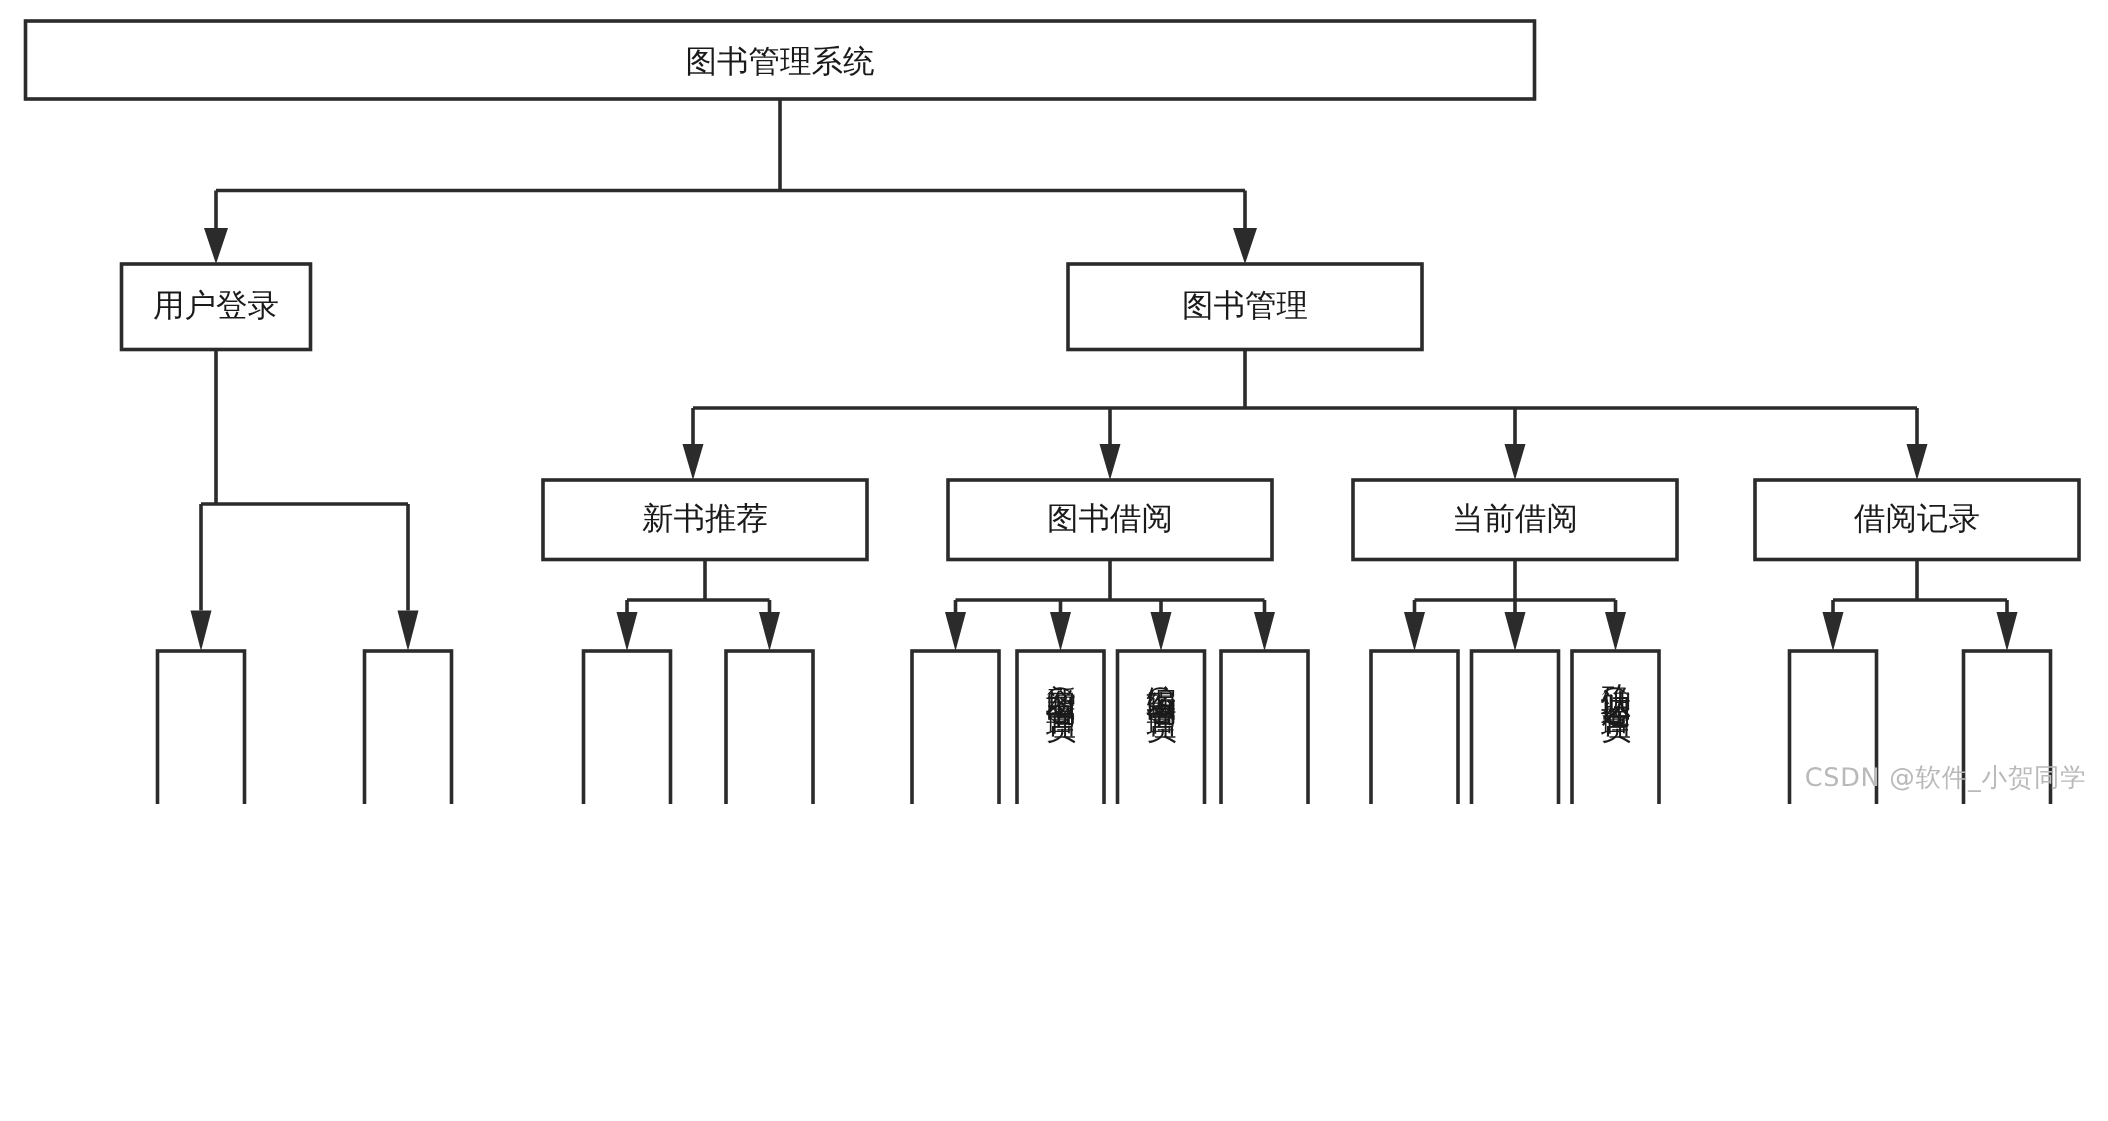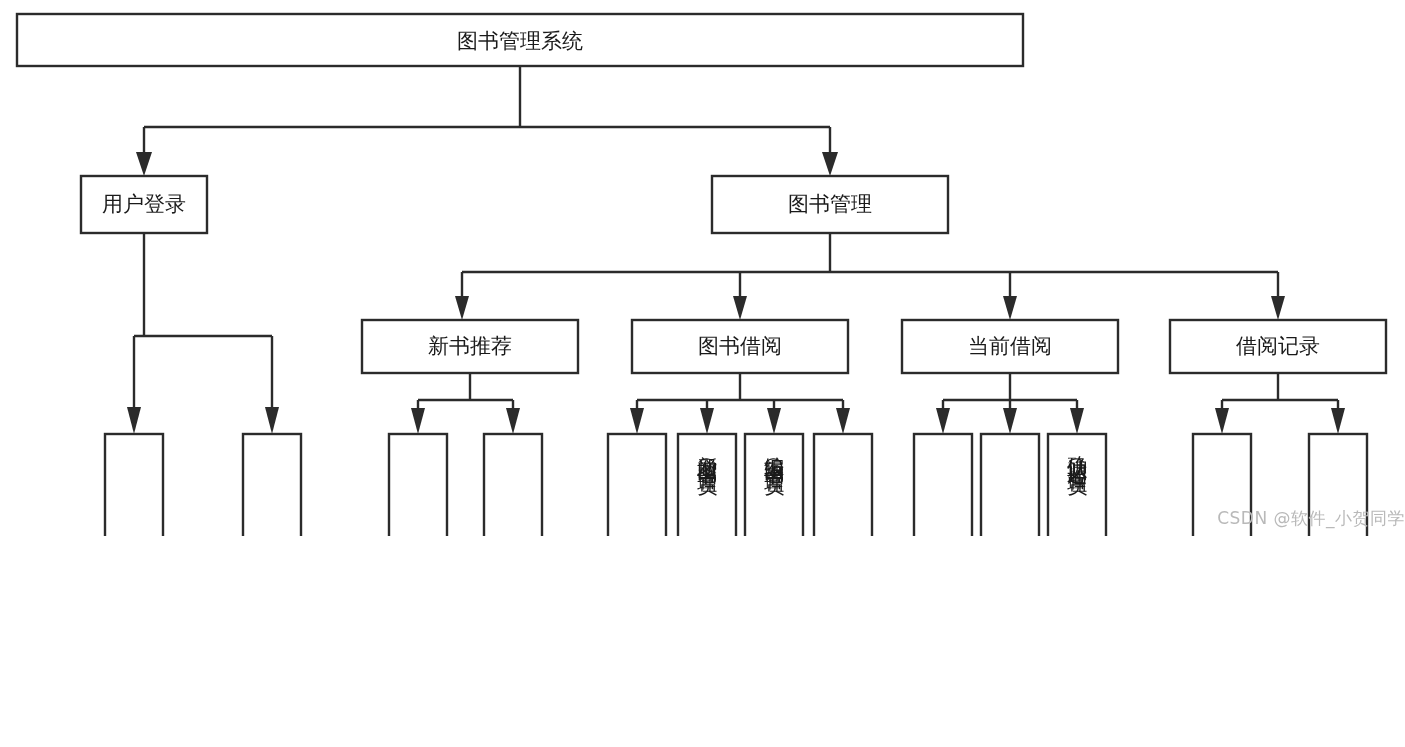--- a/index.html
+++ b/index.html
@@ -55,21 +55,21 @@
     color: #1a1a1a;
     letter-spacing: 3px;
     display: flex;
     align-items: center;
     justify-content: center;
     white-space: nowrap;
     pointer-events: none;
   }
   .watermark {
     position: absolute;
-    right: 0;
+    right: 14px;
     bottom: 6px;
     font-family: "DejaVu Sans", "Liberation Sans", sans-serif;
     font-size: 17px;
     color: #b9b9b9;
     letter-spacing: 0.5px;
     white-space: nowrap;
   }
 </style>
 </head>
 <body>

